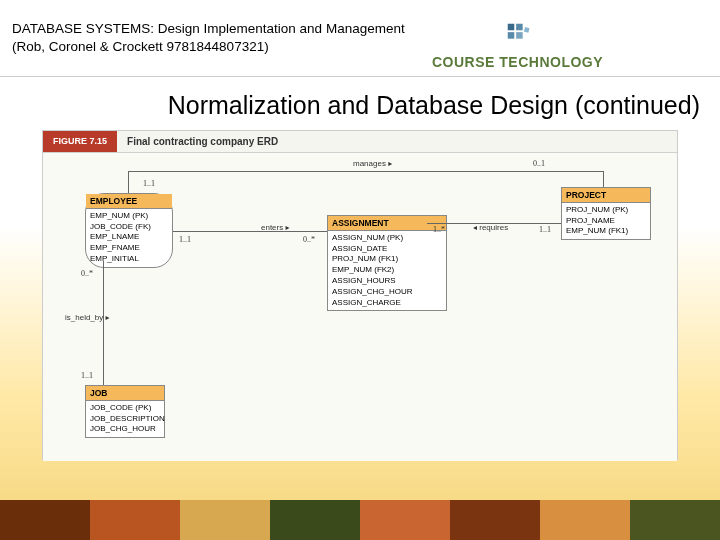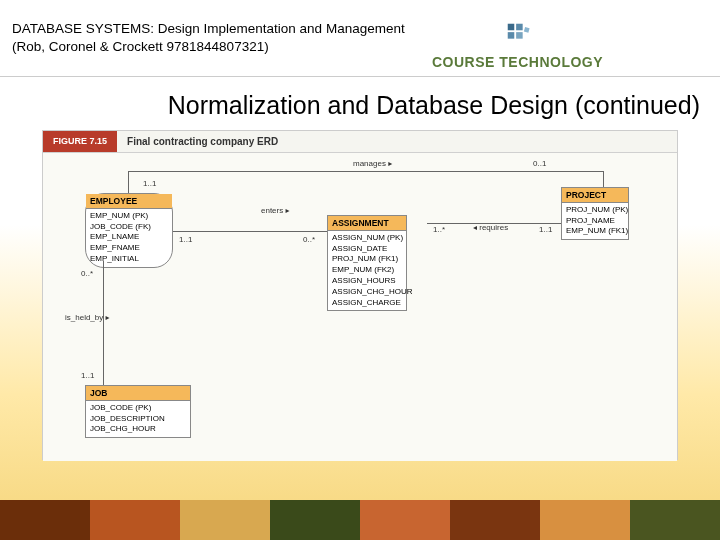--- a/index.html
+++ b/index.html
@@ -16,21 +16,21 @@
 .figure-frame { margin: 0 42px; background: #f9a8d4; border: 1px solid #ccc; position: relative; height: 330px; }
 .fig-header { display: flex; align-items: stretch; height: 22px; border-bottom: 1px solid #d0d0d0; background: #f5f5f0; }
 .fig-num { background: #b83b2a; color: #fff; font-size: 9px; font-weight: bold; padding: 5px 10px; display: flex; align-items: center; }
 .fig-title { font-size: 10px; color: #333; padding: 5px 10px; display: flex; align-items: center; font-weight: bold; }
 .erd { position: relative; width: 100%; height: 308px; background: #fafaf5; }
 .entity { position: absolute; border: 1px solid #888; background: #fff; font-size: 8px; }
 .entity-head { background: #f5b85a; border-bottom: 1px solid #888; padding: 2px 4px; font-weight: bold; font-size: 8.5px; text-align: left; }
 .entity-body { padding: 2px 4px; line-height: 1.35; }
 .entity-body div { white-space: nowrap; }
 .rel-label { position: absolute; font-size: 8px; color: #333; }
-.card { position: absolute; font-size: 8px; color: #333; }
+.card { position: absolute; font-size: 8px; color: #333; font-family: Liberation Serif, serif; }
 .line { position: absolute; background: #666; }
 .footer { position: absolute; bottom: 0; left: 0; right: 0; height: 40px; background: linear-gradient(to right, #5a2e0a, #a0521a, #c97b2a, #d89040, #b86520, #8a3e10); display: flex; }
 .footer div { flex: 1; }
 .spice1 { background: #6b2e0a; } .spice2 { background: #b85520; } .spice3 { background: #d8a850; } .spice4 { background: #3a4a1a; } .spice5 { background: #c86530; } .spice6 { background: #7a3510; } .spice7 { background: #d89040; } .spice8 { background: #4a5520; }
 </style>
 </head>
 <body>
 
 <div class="gradient-bg"></div>
 
@@ -63,63 +63,63 @@
       <div class="entity-head">EMPLOYEE</div>
       <div class="entity-body">
         <div>EMP_NUM (PK)</div>
         <div>JOB_CODE (FK)</div>
         <div>EMP_LNAME</div>
         <div>EMP_FNAME</div>
         <div>EMP_INITIAL</div>
       </div>
     </div>
 
-    <div class="entity" style="left:284px; top:62px; width:80px;">
+    <div class="entity" style="left:284px; top:62px; width:120px;">
       <div class="entity-head">ASSIGNMENT</div>
       <div class="entity-body">
         <div>ASSIGN_NUM (PK)</div>
         <div>ASSIGN_DATE</div>
         <div>PROJ_NUM (FK1)</div>
         <div>EMP_NUM (FK2)</div>
         <div>ASSIGN_HOURS</div>
         <div>ASSIGN_CHG_HOUR</div>
         <div>ASSIGN_CHARGE</div>
       </div>
     </div>
 
-    <div class="entity" style="left:518px; top:34px; width:68px;">
+    <div class="entity" style="left:518px; top:34px; width:90px;">
       <div class="entity-head">PROJECT</div>
       <div class="entity-body">
         <div>PROJ_NUM (PK)</div>
         <div>PROJ_NAME</div>
         <div>EMP_NUM (FK1)</div>
       </div>
     </div>
 
-    <div class="entity" style="left:42px; top:232px; width:106px;">
+    <div class="entity" style="left:42px; top:232px; width:80px;">
       <div class="entity-head">JOB</div>
       <div class="entity-body">
         <div>JOB_CODE (PK)</div>
         <div>JOB_DESCRIPTION</div>
         <div>JOB_CHG_HOUR</div>
       </div>
     </div>
 
     <div class="line" style="left:130px; top:18px; width:388px; height:1px;"></div>
     <div class="line" style="left:85px; top:18px; width:1px; height:22px;"></div>
     <div class="line" style="left:85px; top:18px; width:45px; height:1px;"></div>
     <div class="line" style="left:560px; top:18px; width:1px; height:16px;"></div>
     <div class="line" style="left:518px; top:18px; width:43px; height:1px;"></div>
 
     <div class="line" style="left:130px; top:78px; width:154px; height:1px;"></div>
     <div class="line" style="left:384px; top:70px; width:134px; height:1px;"></div>
     <div class="line" style="left:60px; top:108px; width:1px; height:124px;"></div>
 
     <div class="rel-label" style="left:270px; top:6px;margin-left:40px;">manages ▸</div>
-    <div class="rel-label" style="left:180px; top:53px;padding-left:38px;">enters ▸</div>
+    <div class="rel-label" style="left:180px; top:70px;padding-left:38px;">enters ▸</div>
     <div class="rel-label" style="left:430px; top:58px;margin-top:12px;">◂ requires</div>
     <div class="rel-label" style="left:22px; top:160px;">is_held_by ▸</div>
 
     <div class="card" style="left:100px; top:26px;">1..1</div>
     <div class="card" style="left:490px; top:6px;">0..1</div>
     <div class="card" style="left:136px; top:82px;">1..1</div>
     <div class="card" style="left:260px; top:82px;">0..*</div>
     <div class="card" style="left:496px; top:72px;">1..1</div>
     <div class="card" style="left:390px; top:72px;">1..*</div>
     <div class="card" style="left:38px; top:116px;">0..*</div>

